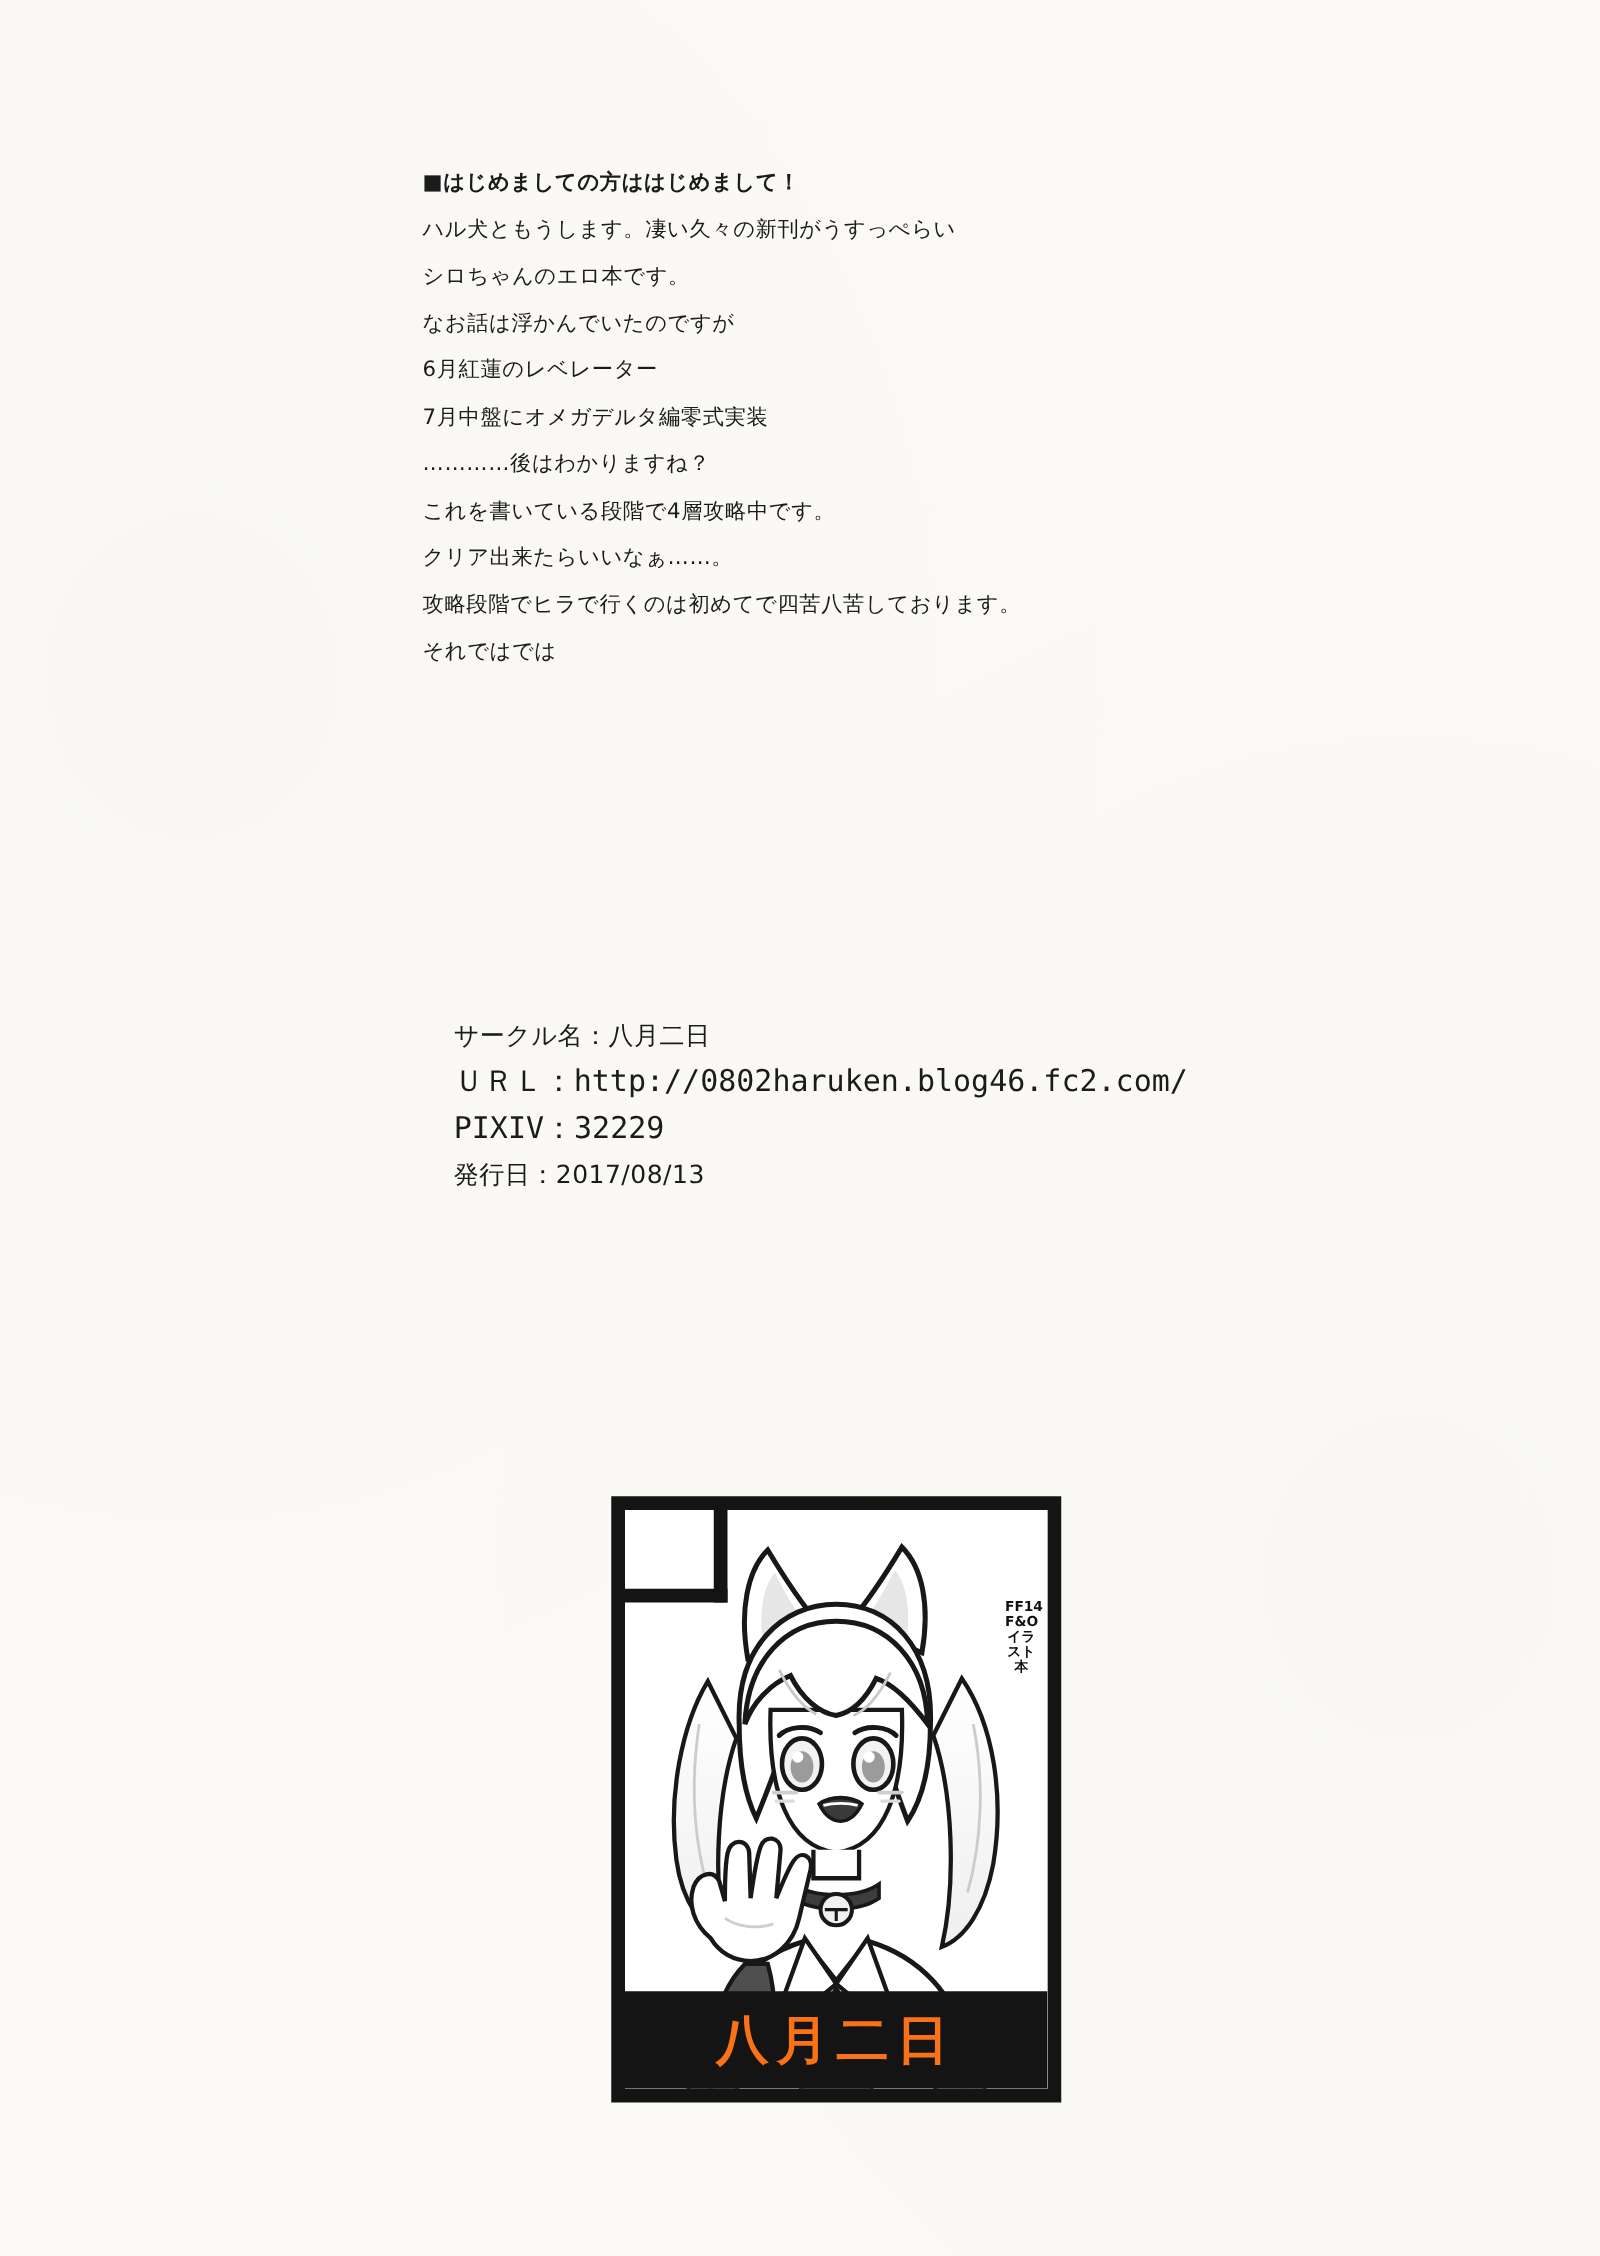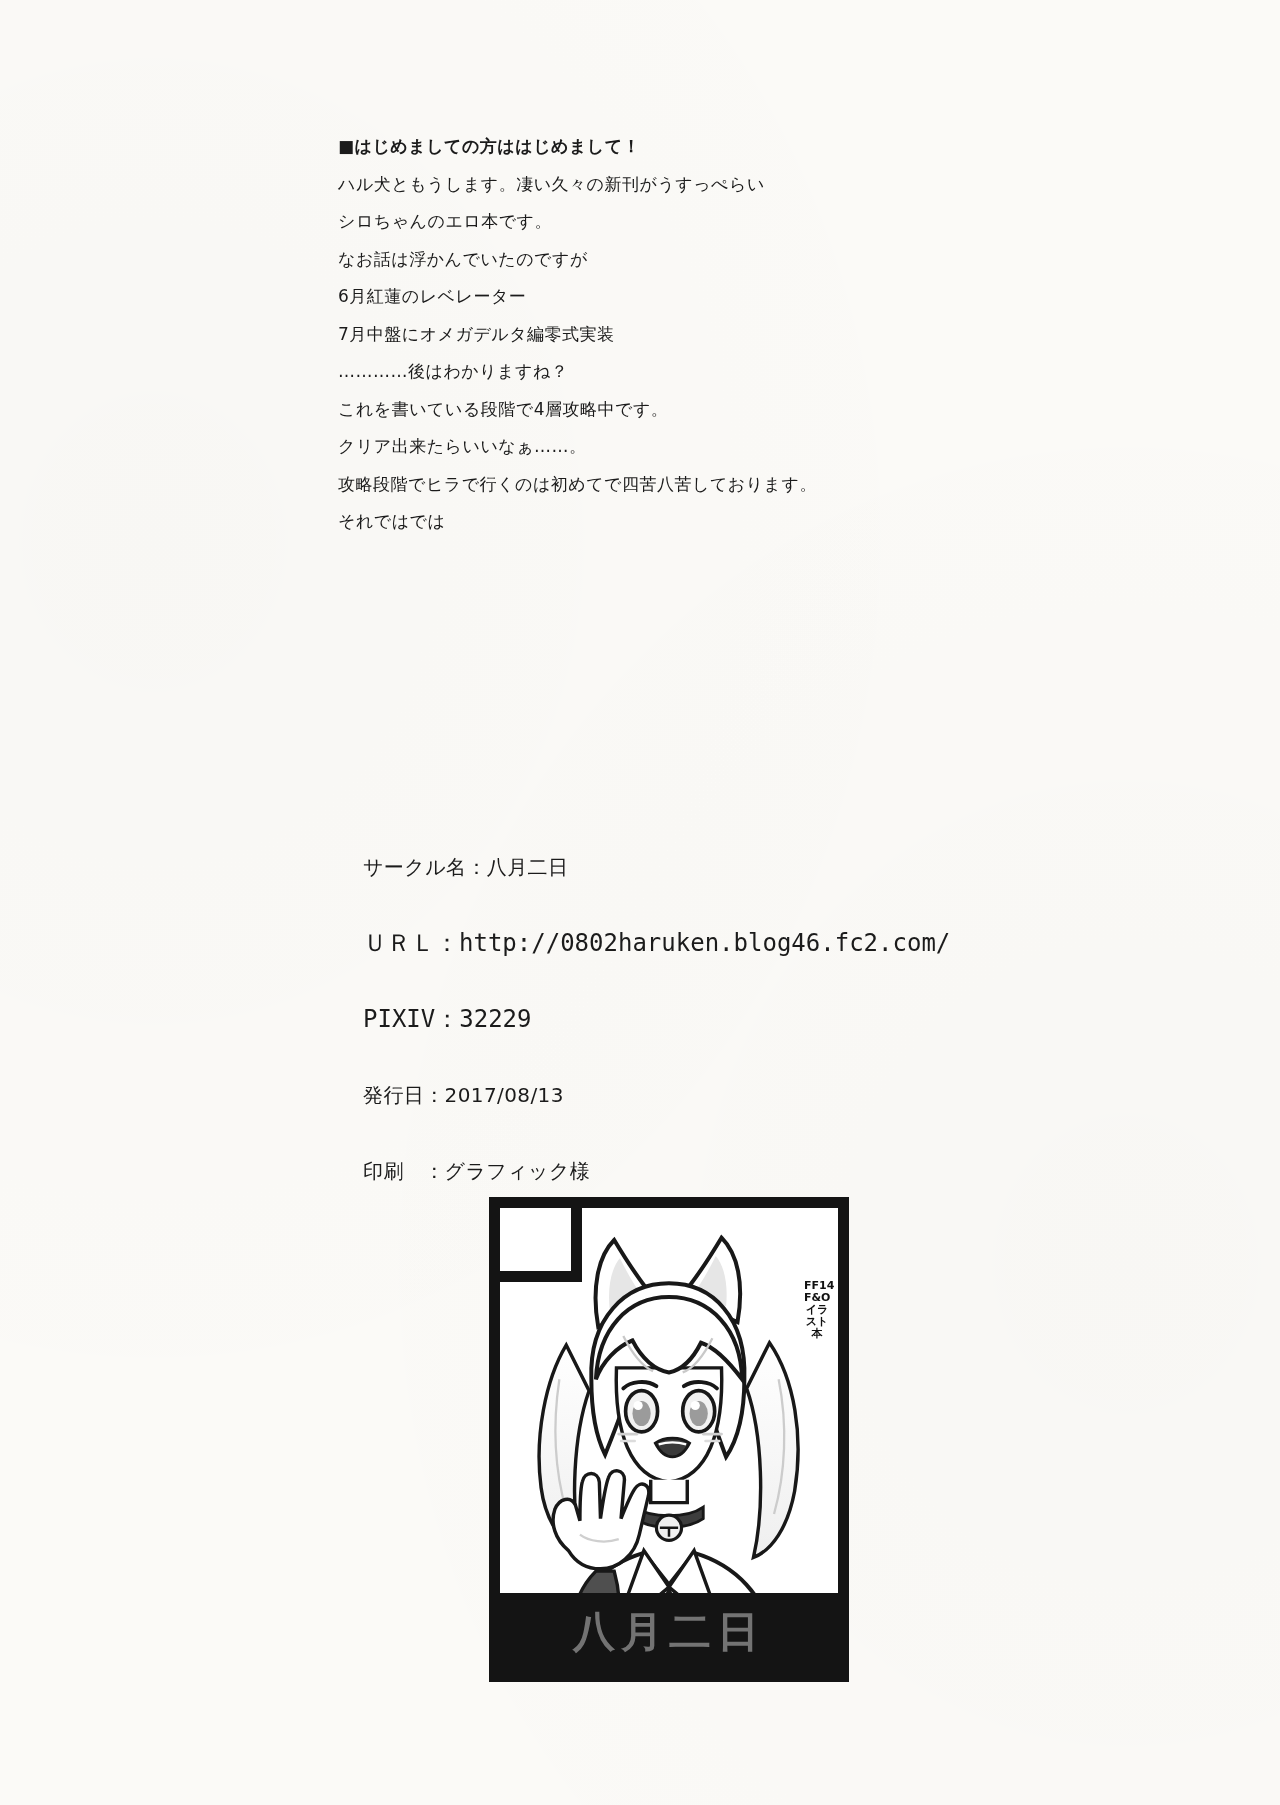--- a/index.html
+++ b/index.html
@@ -45,21 +45,20 @@
     left: 363px;
     top: 810px;
     width: 640px;
   }
   .colophon-line {
     font-size: 20px;
     line-height: 37px;
     letter-spacing: 0.4px;
     white-space: pre;
     color: #1b1b1b;
-    margin-top: 39px;
   }
   .colophon-line.mono {
     font-family: "DejaVu Sans Mono", monospace;
     font-size: 24px;
     letter-spacing: 0px;
   }
 
   
   .thumb {
     position: absolute;
@@ -104,21 +103,21 @@
     letter-spacing: 0px;
   }
   
   .thumb-title {
     position: absolute;
     left: 0;
     right: 0;
     bottom: 0;
     height: 78px;
     background: #141414;
-    color: #737373;
+    color: #f97316;
     font-size: 42px;
     font-weight: 700;
     letter-spacing: 6px;
     display: flex;
     align-items: center;
     justify-content: center;
     -webkit-text-stroke: 0px;
   }
   .thumb-art {
     position: absolute;
@@ -142,21 +141,20 @@
     <div class="afterword-line">クリア出来たらいいなぁ……。</div>
     <div class="afterword-line">攻略段階でヒラで行くのは初めてで四苦八苦しております。</div>
     <div class="afterword-line">それではでは</div>
   </div>
 
   <div class="colophon">
     <div class="colophon-line">サークル名：八月二日</div>
     <div class="colophon-line mono">ＵＲＬ：http://0802haruken.blog46.fc2.com/</div>
     <div class="colophon-line mono">PIXIV：32229</div>
     <div class="colophon-line">発行日：2017/08/13</div>
-    <div class="colophon-line">印刷　：グラフィック様</div>
   </div>
 
   <div class="thumb">
     <div class="thumb-inner">
 
       <svg class="thumb-art" viewBox="0 0 296 463" preserveAspectRatio="xMidYMid slice">
         <defs>
           <linearGradient id="hairShade" x1="0" y1="0" x2="0" y2="1">
             <stop offset="0%" stop-color="#ffffff"></stop>
             <stop offset="100%" stop-color="#efefef"></stop>

